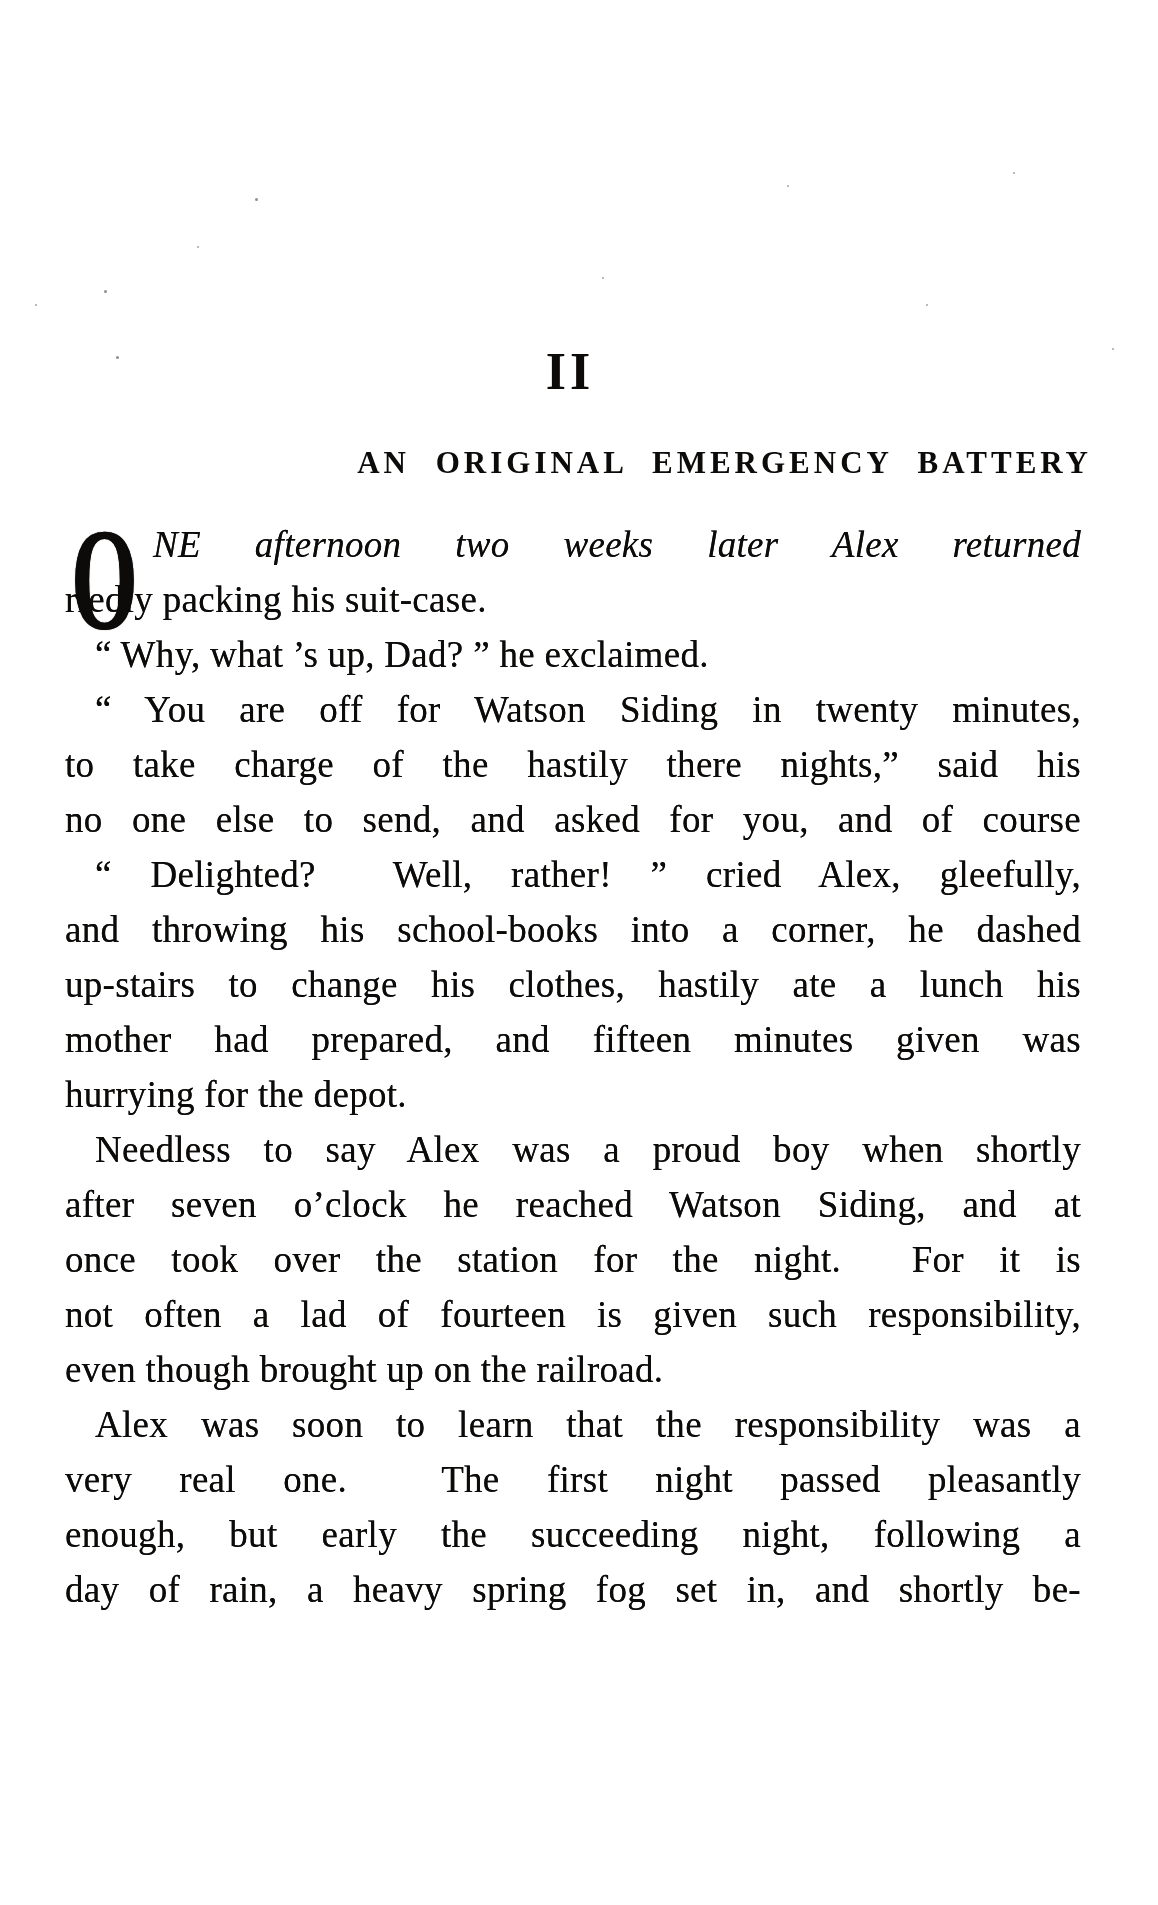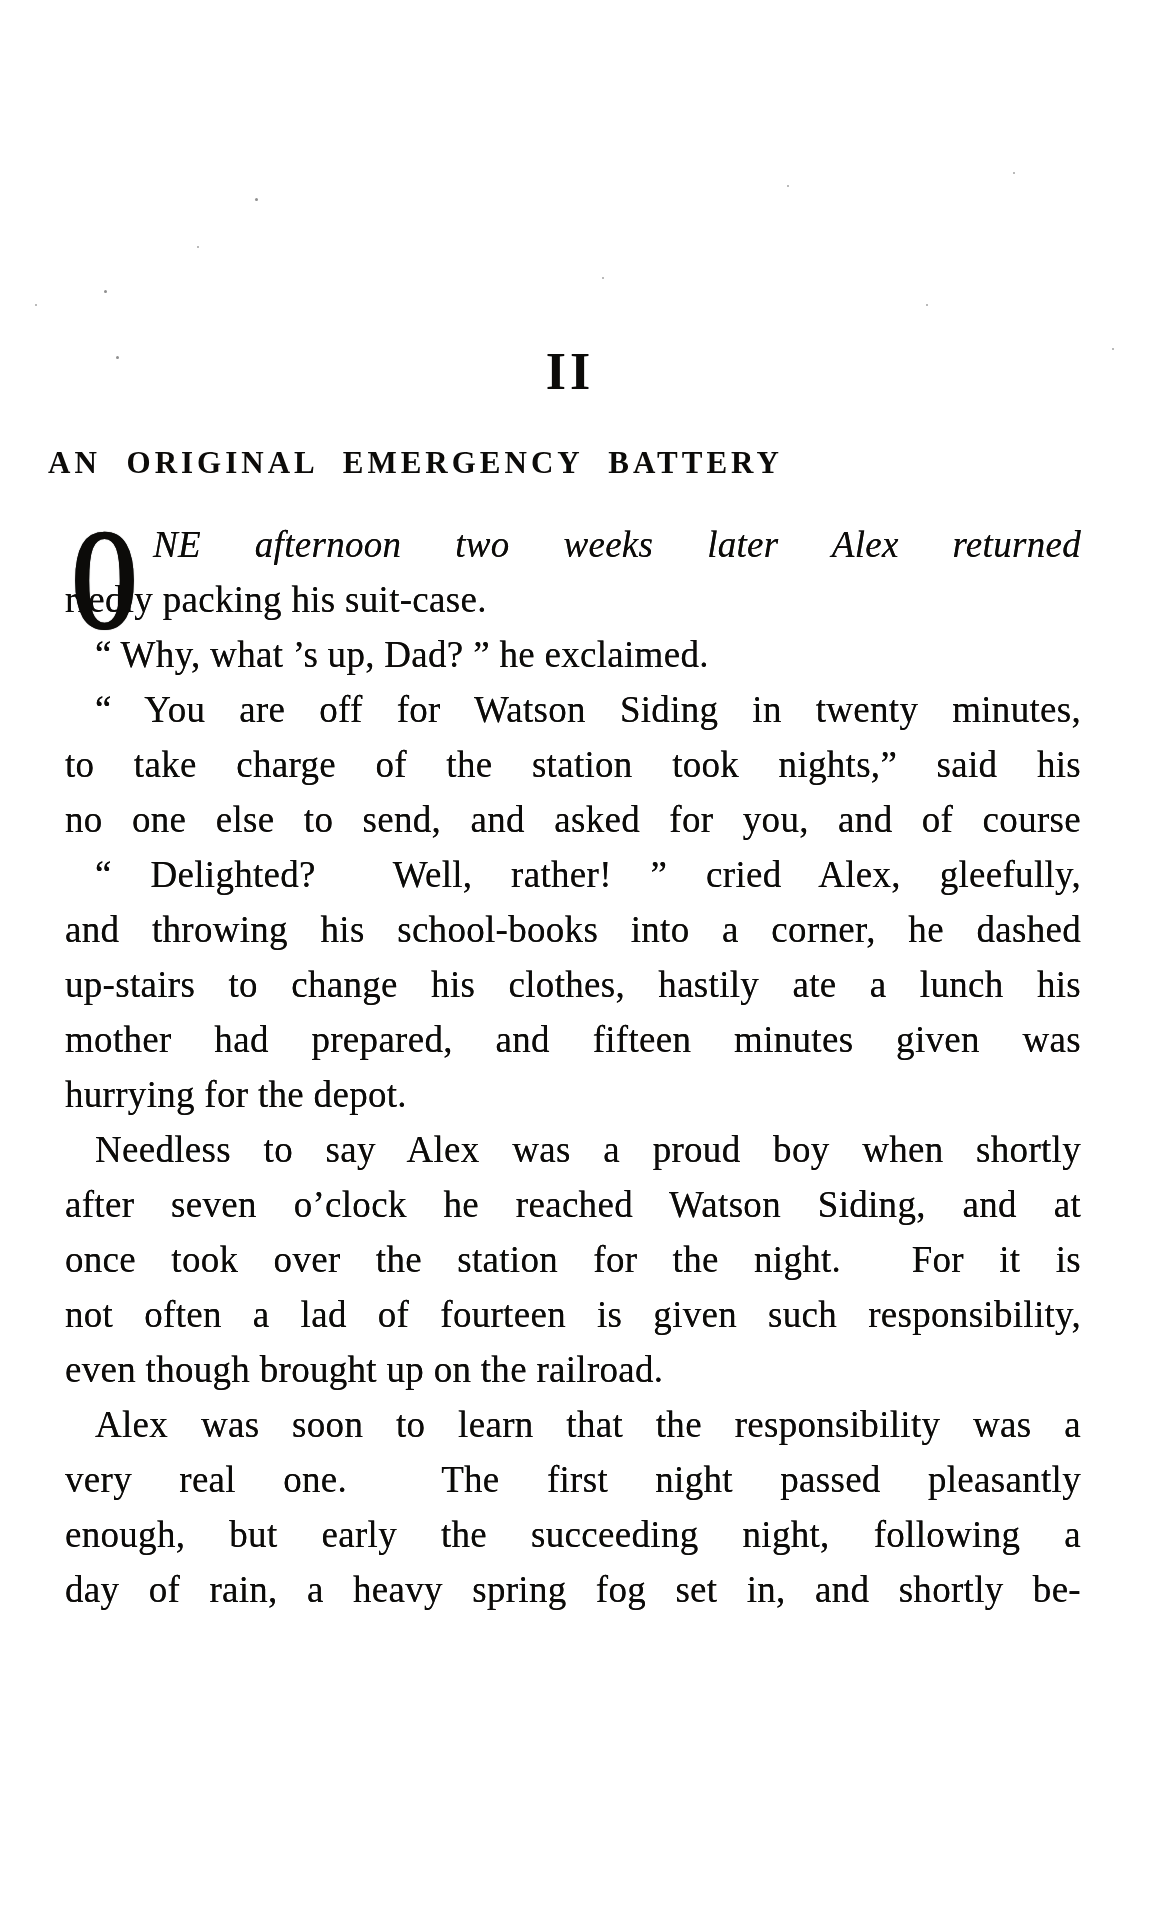--- a/index.html
+++ b/index.html
@@ -11,22 +11,22 @@
     font-family:"Liberation Serif","DejaVu Serif",serif;
     overflow:hidden;
     border-radius:22px;
   }
   .chapter-number{
     position:absolute;top:346px;left:62px;width:1016px;
     text-align:center;
     font-size:52px;line-height:1;font-weight:700;letter-spacing:4px;
   }
   .chapter-title{
-    position:absolute;top:447px;left:48px;width:1016px;
-    text-align:left;white-space:nowrap;
+    position:absolute;top:447px;left:76px;width:1016px;
+    text-align:right;white-space:nowrap;
     font-size:31px;line-height:1;font-weight:700;
     letter-spacing:4px;word-spacing:14px;
   }
   .body-text{
     position:absolute;top:517px;left:65px;width:1016px;
     font-size:37px;line-height:55px;letter-spacing:0.3px;
     text-shadow:0 0 0.6px rgba(10,10,9,0.85);
   }
   .para{margin:0;}
   .para-first{position:relative;}
@@ -66,21 +66,21 @@
       <div class="ln j dc1">NE afternoon two weeks later Alex returned</div>
       <div class="ln last">riedly packing his suit-case.</div>
     </div>
 
     <div class="para">
       <div class="ln last ind">“ Why, what ’s up, Dad? ” he exclaimed.</div>
     </div>
 
     <div class="para">
       <div class="ln j ind">“ You are off for Watson Siding in twenty minutes,</div>
-      <div class="ln j">to take charge of the station took nights,” said his</div>
+      <div class="ln j">to take charge of the hastily there nights,” said his</div>
       <div class="ln j">no one else to send, and asked for you, and of course</div>
     </div>
 
     <div class="para">
       <div class="ln j ind">“ Delighted?&nbsp; Well, rather! ” cried Alex, gleefully,</div>
       <div class="ln j">and throwing his school-books into a corner, he dashed</div>
       <div class="ln j">up-stairs to change his clothes, hastily ate a lunch his</div>
       <div class="ln j">mother had prepared, and fifteen minutes given was</div>
       <div class="ln last">hurrying for the depot.</div>
     </div>

